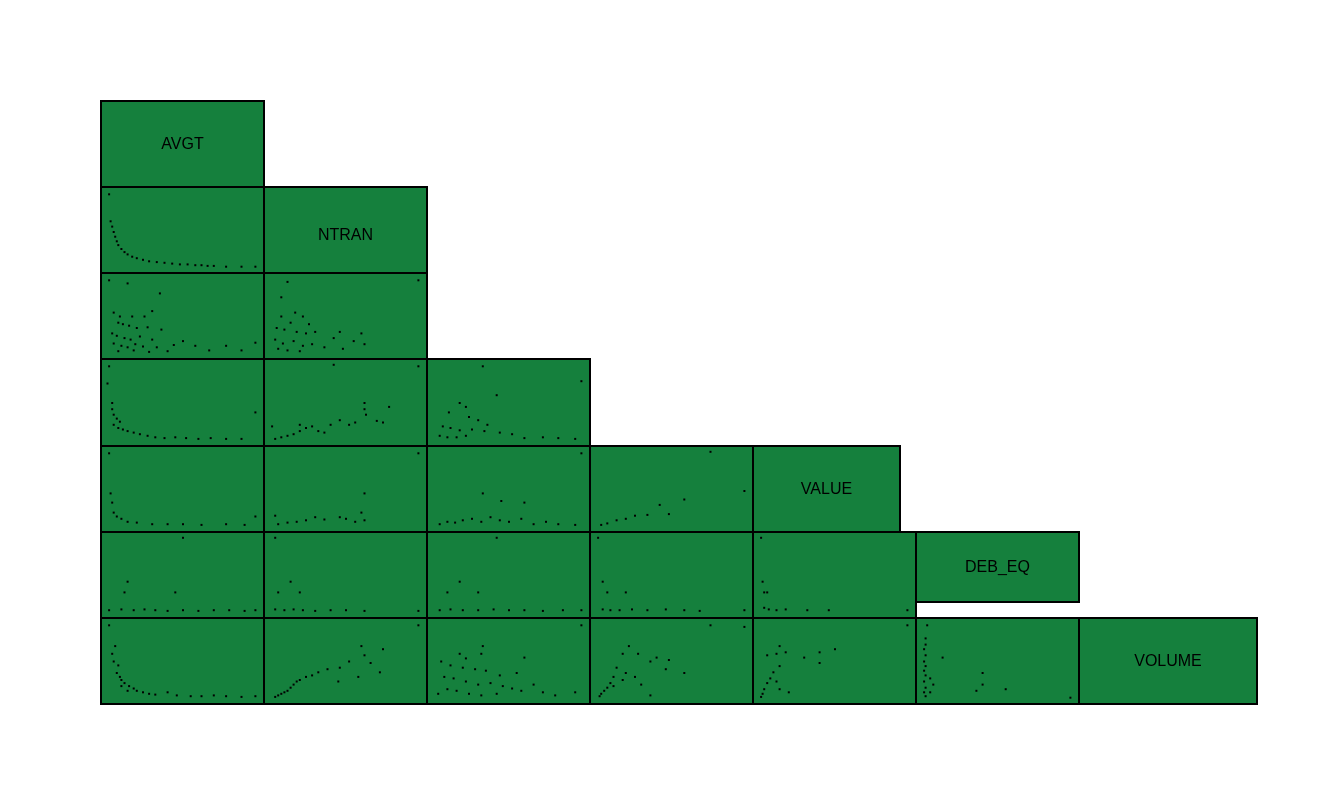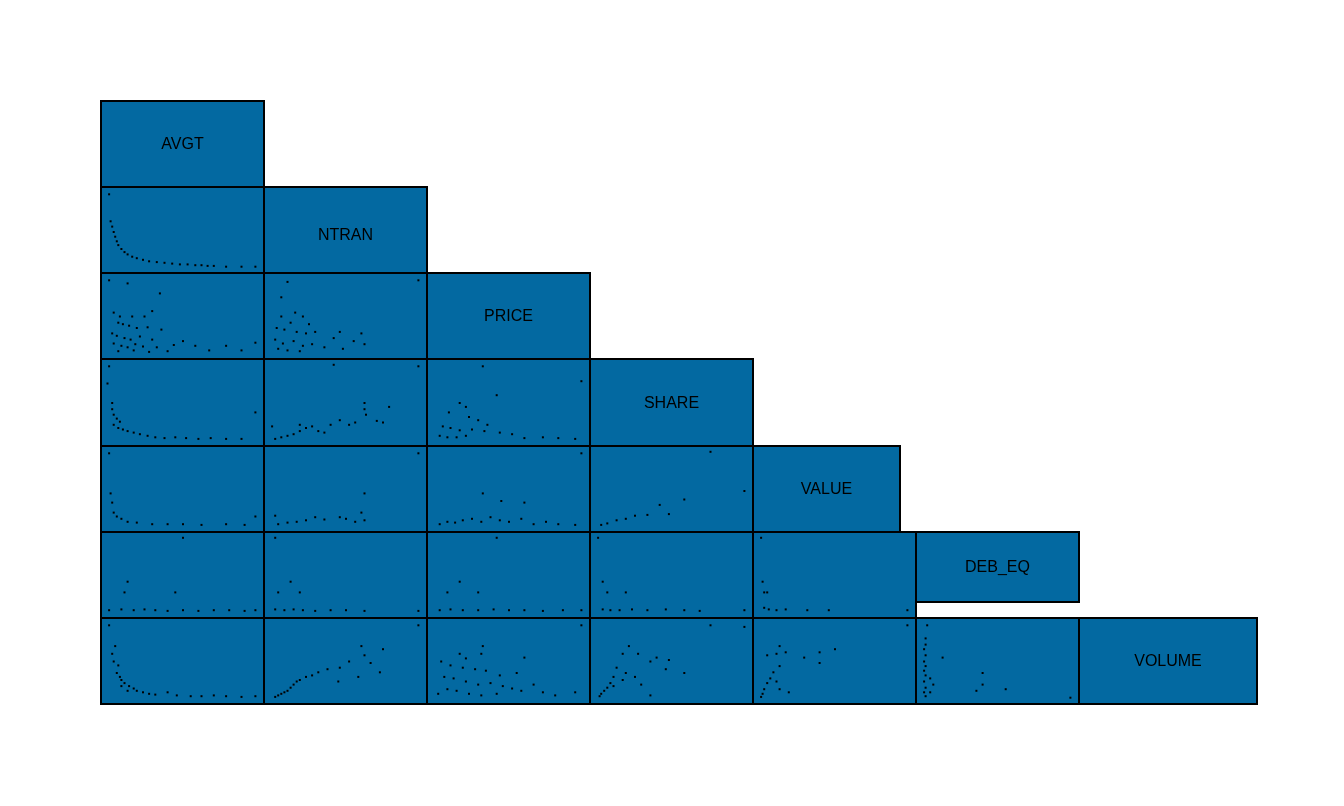--- a/index.html
+++ b/index.html
@@ -1,19 +1,19 @@
 <!DOCTYPE html>
 <html><head>
 <meta charset="utf-8">
 <style>
   html, body { margin:0; padding:0; background:#ffffff; }
   body { width:1344px; height:806px; position:relative; overflow:hidden;
          font-family:"Liberation Sans", sans-serif; }
   #matrix { position:absolute; left:0; top:0; width:1344px; height:806px; }
-  .cell { position:absolute; box-sizing:border-box; border:2px solid #000; background:#0369a1; }
+  .cell { position:absolute; box-sizing:border-box; border:2px solid #000; background:#15803d; }
   .diag-label { position:absolute; left:0; right:0; top:50%; transform:translateY(-50%);
                 text-align:center; font-size:16px; color:#000; }
   svg.pts { position:absolute; left:0; top:0; }
 </style>
 </head>
 <body>
 
 <div id="matrix">
     <div class="cell" style="left: 100px; top: 100px; width: 165px; height: 88px;">
       <div class="diag-label">AVGT</div>
@@ -117,23 +117,20 @@
         <rect x="46.1" y="69.2" width="2" height="2" fill="#000"></rect>
         <rect x="58.4" y="72.3" width="2" height="2" fill="#000"></rect>
         <rect x="73.8" y="56.9" width="2" height="2" fill="#000"></rect>
         <rect x="12.2" y="73.8" width="2" height="2" fill="#000"></rect>
         <rect x="21.5" y="75.4" width="2" height="2" fill="#000"></rect>
         <rect x="33.8" y="76.2" width="2" height="2" fill="#000"></rect>
         <rect x="76.9" y="73.8" width="2" height="2" fill="#000"></rect>
         <rect x="98.5" y="69.2" width="2" height="2" fill="#000"></rect>
       </svg>
     </div>
-    <div class="cell" style="left: 426px; top: 272px; width: 165px; height: 88px;">
-      <div class="diag-label">PRICE</div>
-    </div>
     <div class="cell" style="left: 100px; top: 358px; width: 165px; height: 89px;">
       <svg class="pts" width="161" height="85">
         <rect x="6.1" y="5.3" width="2" height="2" fill="#000"></rect>
         <rect x="152.4" y="51.4" width="2" height="2" fill="#000"></rect>
         <rect x="4.5" y="22.5" width="2" height="2" fill="#000"></rect>
         <rect x="9.2" y="42.0" width="2" height="2" fill="#000"></rect>
         <rect x="9.2" y="48.2" width="2" height="2" fill="#000"></rect>
         <rect x="10.7" y="53.7" width="2" height="2" fill="#000"></rect>
         <rect x="13.8" y="57.6" width="2" height="2" fill="#000"></rect>
         <rect x="16.9" y="60.7" width="2" height="2" fill="#000"></rect>
@@ -201,23 +198,20 @@
         <rect x="83.1" y="73.2" width="2" height="2" fill="#000"></rect>
         <rect x="95.4" y="77.1" width="2" height="2" fill="#000"></rect>
         <rect x="113.9" y="76.3" width="2" height="2" fill="#000"></rect>
         <rect x="129.3" y="77.1" width="2" height="2" fill="#000"></rect>
         <rect x="146.2" y="77.9" width="2" height="2" fill="#000"></rect>
         <rect x="10.7" y="74.8" width="2" height="2" fill="#000"></rect>
         <rect x="18.4" y="76.3" width="2" height="2" fill="#000"></rect>
         <rect x="27.6" y="76.3" width="2" height="2" fill="#000"></rect>
         <rect x="36.9" y="74.8" width="2" height="2" fill="#000"></rect>
       </svg>
-    </div>
-    <div class="cell" style="left: 589px; top: 358px; width: 165px; height: 89px;">
-      <div class="diag-label">SHARE</div>
     </div>
     <div class="cell" style="left: 100px; top: 445px; width: 165px; height: 88px;">
       <svg class="pts" width="161" height="84">
         <rect x="6.1" y="5.3" width="2" height="2" fill="#000"></rect>
         <rect x="7.6" y="45.4" width="2" height="2" fill="#000"></rect>
         <rect x="9.2" y="54.6" width="2" height="2" fill="#000"></rect>
         <rect x="10.7" y="64.6" width="2" height="2" fill="#000"></rect>
         <rect x="13.8" y="68.5" width="2" height="2" fill="#000"></rect>
         <rect x="18.4" y="70.8" width="2" height="2" fill="#000"></rect>
         <rect x="24.6" y="73.8" width="2" height="2" fill="#000"></rect>

